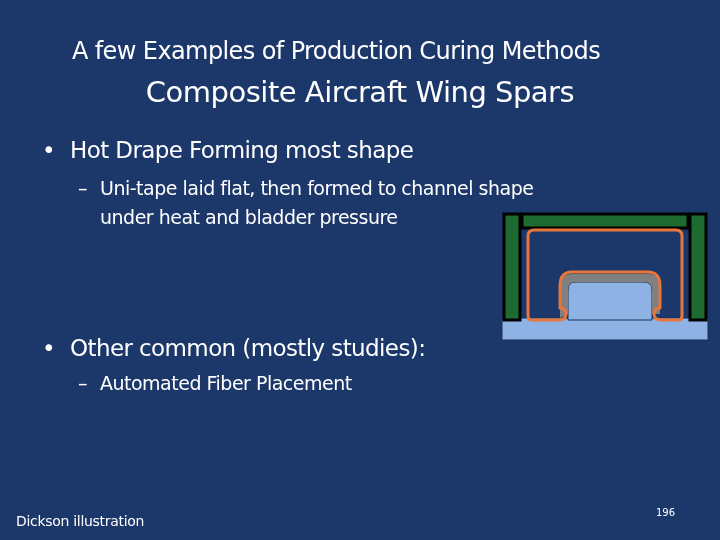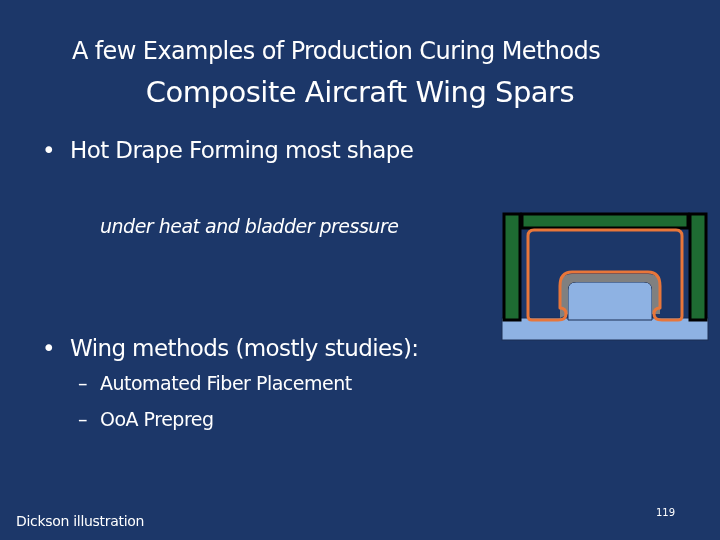--- a/index.html
+++ b/index.html
@@ -47,30 +47,30 @@
 </head>
 <body>
 
 <div class="slide">
   <div class="title-1">A few Examples of Production Curing Methods</div>
   <div class="title-2">Composite Aircraft Wing Spars</div>
 
   <div class="bullet" style="top:135px;">
     <span class="dot">•</span><span>Hot Drape Forming most shape</span>
   </div>
-  <div class="sub-cont" style="top:213px;font-style:italic;">under heat and bladder pressure</div>
+  <div class="sub" style="top:175px;">
+    <span class="dash">–</span><span>Uni-tape laid flat, then formed to channel shape</span>
+  </div>
+  <div class="sub-cont" style="top:204px;">under heat and bladder pressure</div>
 
   <div class="bullet" style="top:333px;">
-    <span class="dot">•</span><span>Wing methods (mostly studies):</span>
+    <span class="dot">•</span><span>Other common (mostly studies):</span>
   </div>
   <div class="sub" style="top:370px;">
     <span class="dash">–</span><span>Automated Fiber Placement</span>
-  </div>
-  <div class="sub" style="top:406px;">
-    <span class="dash">–</span><span>OoA Prepreg</span>
   </div>
 
   <div class="diagram">
     <svg width="214" height="134" viewBox="0 0 214 134" xmlns="http://www.w3.org/2000/svg">
 
       <rect x="4" y="108" width="206" height="22" fill="#8eb2e3" stroke="#1a2f55" stroke-width="1"></rect>
 
       <rect x="6" y="4" width="16" height="106" fill="#1e6b32" stroke="#000" stroke-width="3"></rect>
 
       <rect x="192" y="4" width="16" height="106" fill="#1e6b32" stroke="#000" stroke-width="3"></rect>
@@ -79,14 +79,14 @@
 
       <path d="M70 110 L70 80 Q70 72 78 72 L146 72 Q154 72 154 80 L154 110 Z" fill="#8eb2e3" stroke="#1a2f55" stroke-width="1"></path>
 
       <path d="M62 108 L62 76 Q62 64 74 64 L150 64 Q162 64 162 76 L162 104 L154 104 L154 80 Q154 72 146 72 L78 72 Q70 72 70 80 L70 104 Z" fill="#808080"></path>
 
       <path d="M30 26 Q30 20 36 20 L178 20 Q184 20 184 26 L184 106 Q184 110 180 110 L164 110 Q156 110 156 104 Q156 98 162 98 L162 76 Q162 62 150 62 L74 62 Q62 62 62 76 L62 98 Q68 98 68 104 Q68 110 60 110 L34 110 Q30 110 30 106 Z" fill="none" stroke="#e8763a" stroke-width="3" stroke-linejoin="round"></path>
     </svg>
   </div>
 
   <div class="footer">Dickson illustration</div>
-  <div class="page-num">119</div>
+  <div class="page-num">196</div>
 </div>
 
 </body></html>

